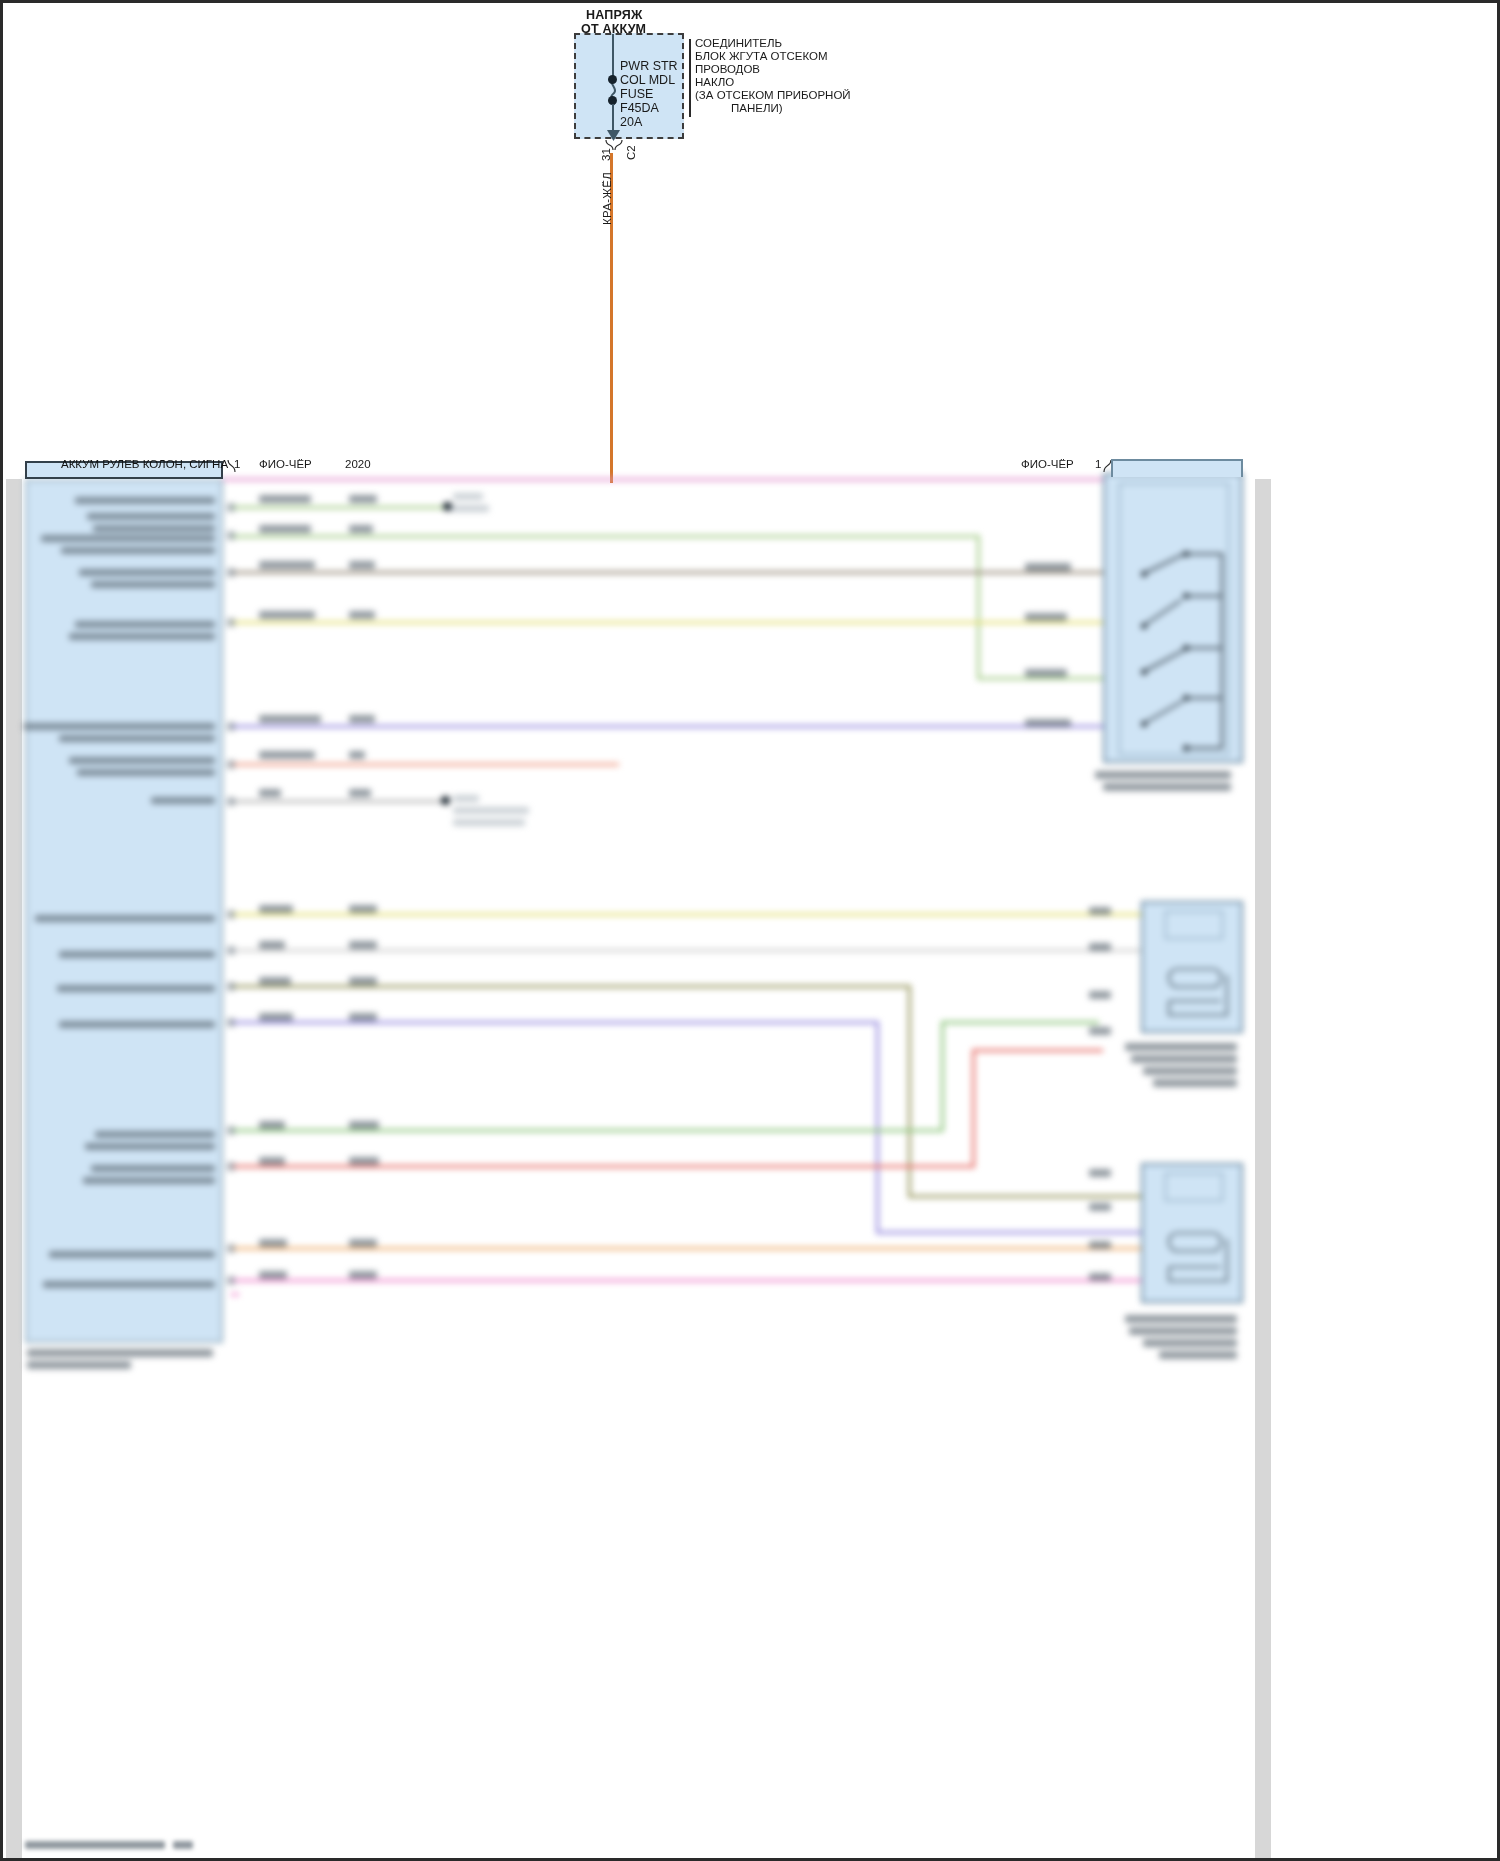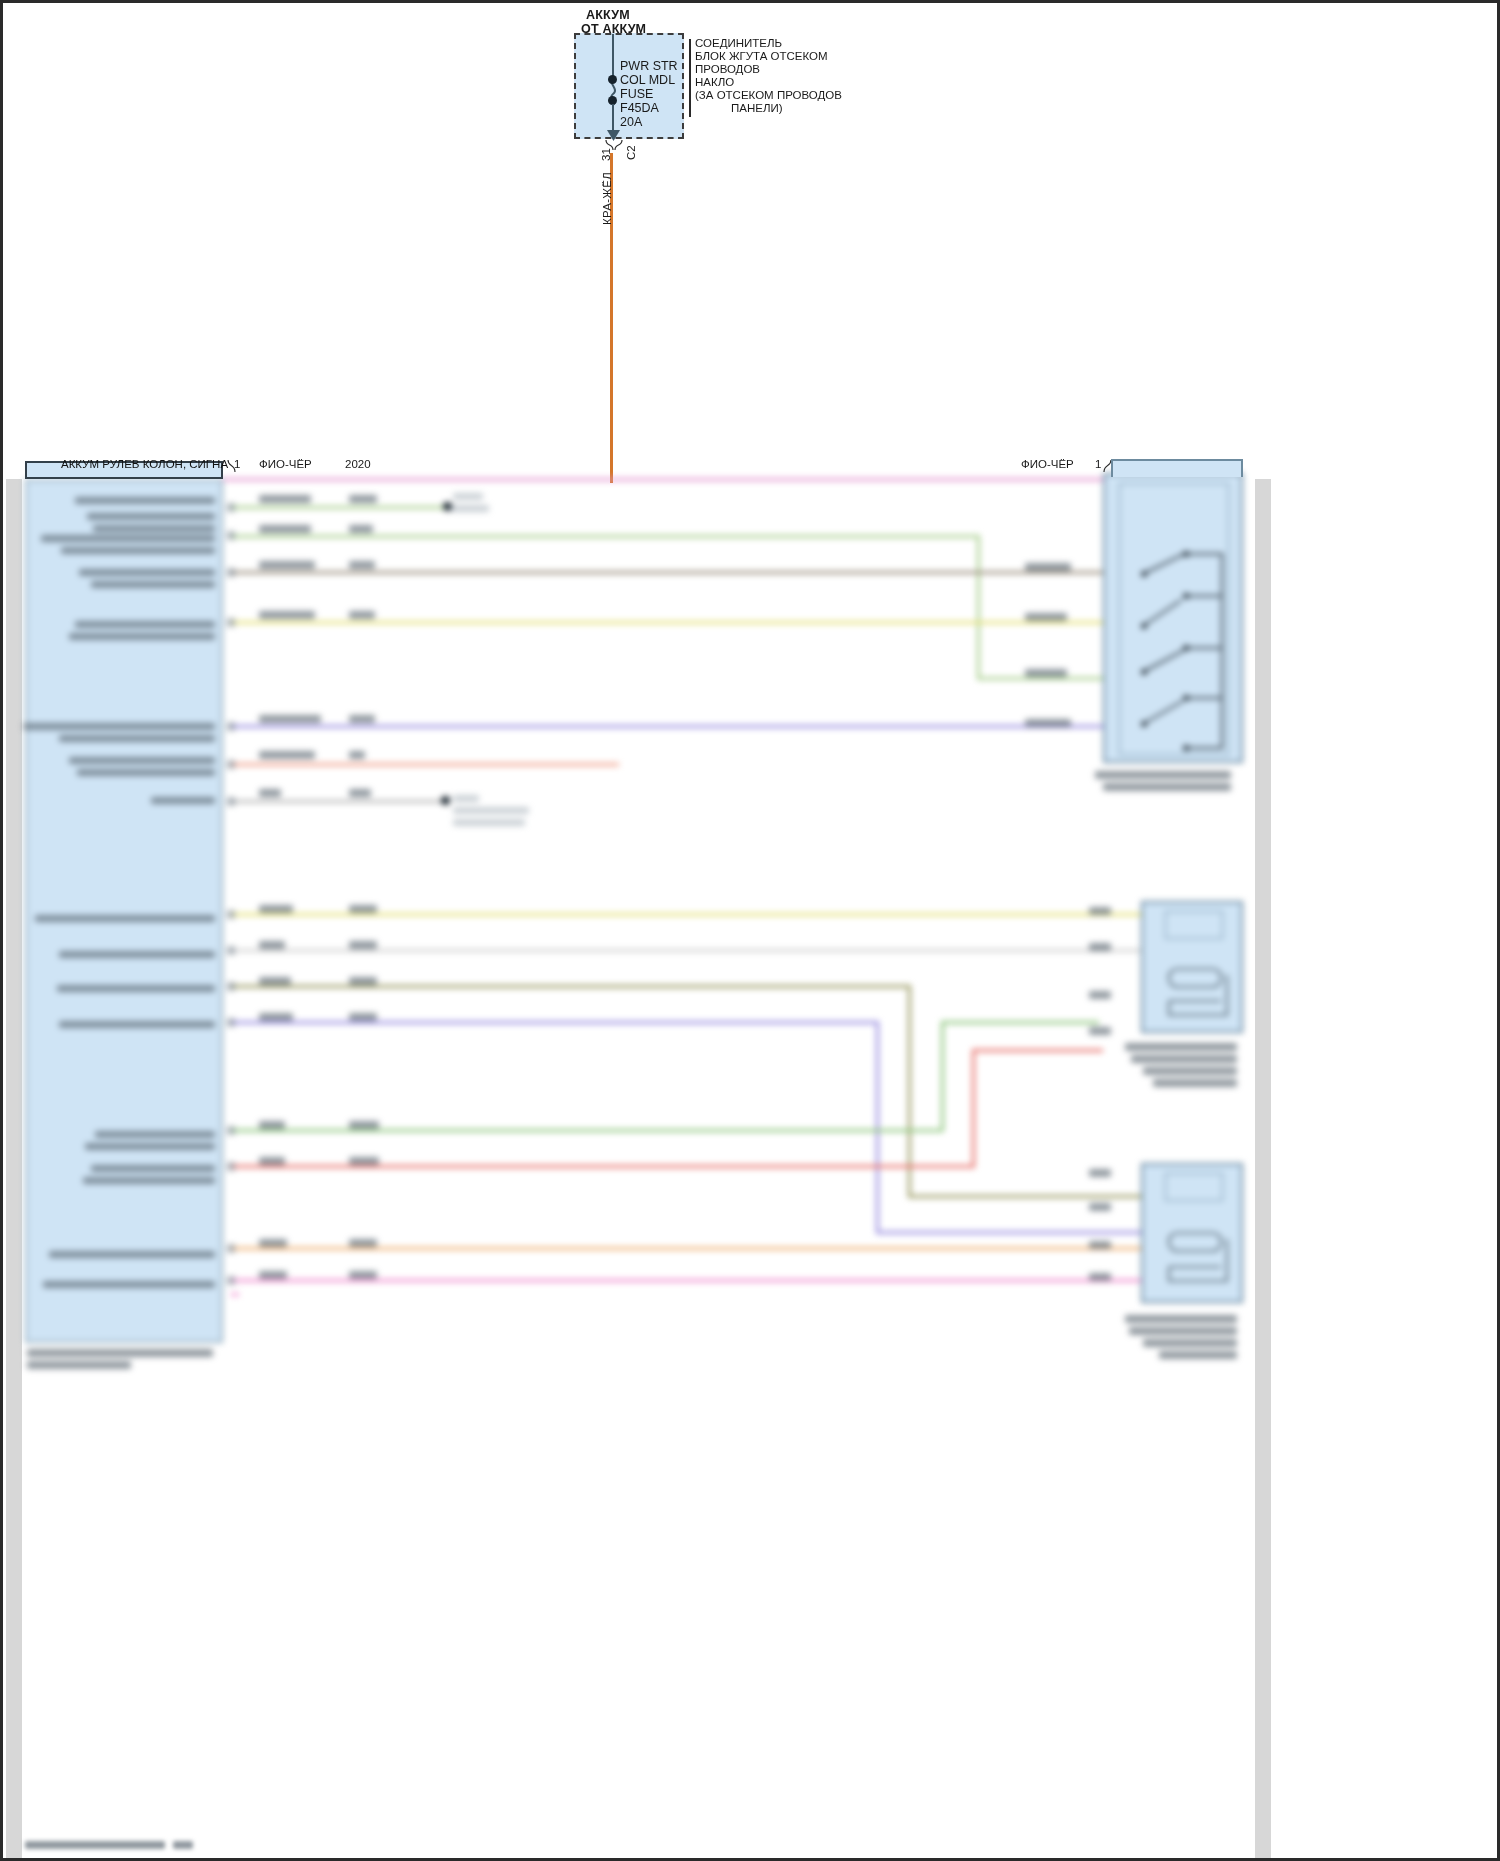--- a/index.html
+++ b/index.html
@@ -50,21 +50,21 @@
   .sw-dot{position:absolute;width:6px;height:6px;border-radius:50%;background:#2f3b45;}
 
   
   .gutter{position:absolute;background:#d7d7d7;}
 </style>
 </head>
 <body>
 
 <div id="page">
 
-  <div class="txt" style="left:583px;top:5px;font-size:12.5px;font-weight:bold;letter-spacing:.2px;">АККУМ</div>
+  <div class="txt" style="left:583px;top:5px;font-size:12.5px;font-weight:bold;letter-spacing:.2px;">НАПРЯЖ</div>
   <div class="txt" style="left:578px;top:19px;font-size:12.5px;font-weight:bold;letter-spacing:.2px;">ОТ АККУМ</div>
 
   <div class="dashbox" id="fuse-dash"></div>
 
   <div class="fuse-line" style="left:609px;top:31px;width:2px;height:44px;"></div>
 
   <svg style="position:absolute;left:601px;top:73px;" width="20" height="30" viewBox="0 0 20 30">
     <path d="M9 1 C2 6, 16 13, 9 18 C3 23, 14 25, 9 29" fill="none" stroke="#3f5766" stroke-width="2"></path>
   </svg>
   <div class="dot" style="left:605px;top:72px;"></div>
@@ -83,21 +83,21 @@
     <div class="txt" style="left:0px;top:42px;font-size:12.5px;">F45DA</div>
     <div class="txt" style="left:0px;top:56px;font-size:12.5px;">20A</div>
   </div>
 
   <div class="bracket" style="left:686px;top:36px;height:78px;"></div>
   <div style="position:absolute;left:692px;top:34px;">
     <div class="txt" style="left:0;top:0;font-size:11.5px;">СОЕДИНИТЕЛЬ</div>
     <div class="txt" style="left:0;top:13px;font-size:11.5px;">БЛОК ЖГУТА ОТСЕКОМ</div>
     <div class="txt" style="left:0;top:26px;font-size:11.5px;">ПРОВОДОВ</div>
     <div class="txt" style="left:0;top:39px;font-size:11.5px;">НАКЛО</div>
-    <div class="txt" style="left:0;top:52px;font-size:11.5px;">(ЗА ОТСЕКОМ ПРОВОДОВ</div>
+    <div class="txt" style="left:0;top:52px;font-size:11.5px;">(ЗА ОТСЕКОМ ПРИБОРНОЙ</div>
     <div class="txt" style="left:0;top:65px;font-size:11.5px;padding-left:36px;">ПАНЕЛИ)</div>
   </div>
 
   <svg style="position:absolute;left:602px;top:136px;" width="18" height="12" viewBox="0 0 18 12">
     <path d="M1 1 C1 8, 8 4, 8 11" fill="none" stroke="#2a2a2a" stroke-width="1.2"></path>
     <path d="M17 1 C17 8, 10 4, 10 11" fill="none" stroke="#2a2a2a" stroke-width="1.2"></path>
   </svg>
 
   <div class="vtxt" style="left:597px;top:158px;font-size:11.5px;">31</div>
   <div class="vtxt" style="left:622px;top:157px;font-size:11.5px;">C2</div>

